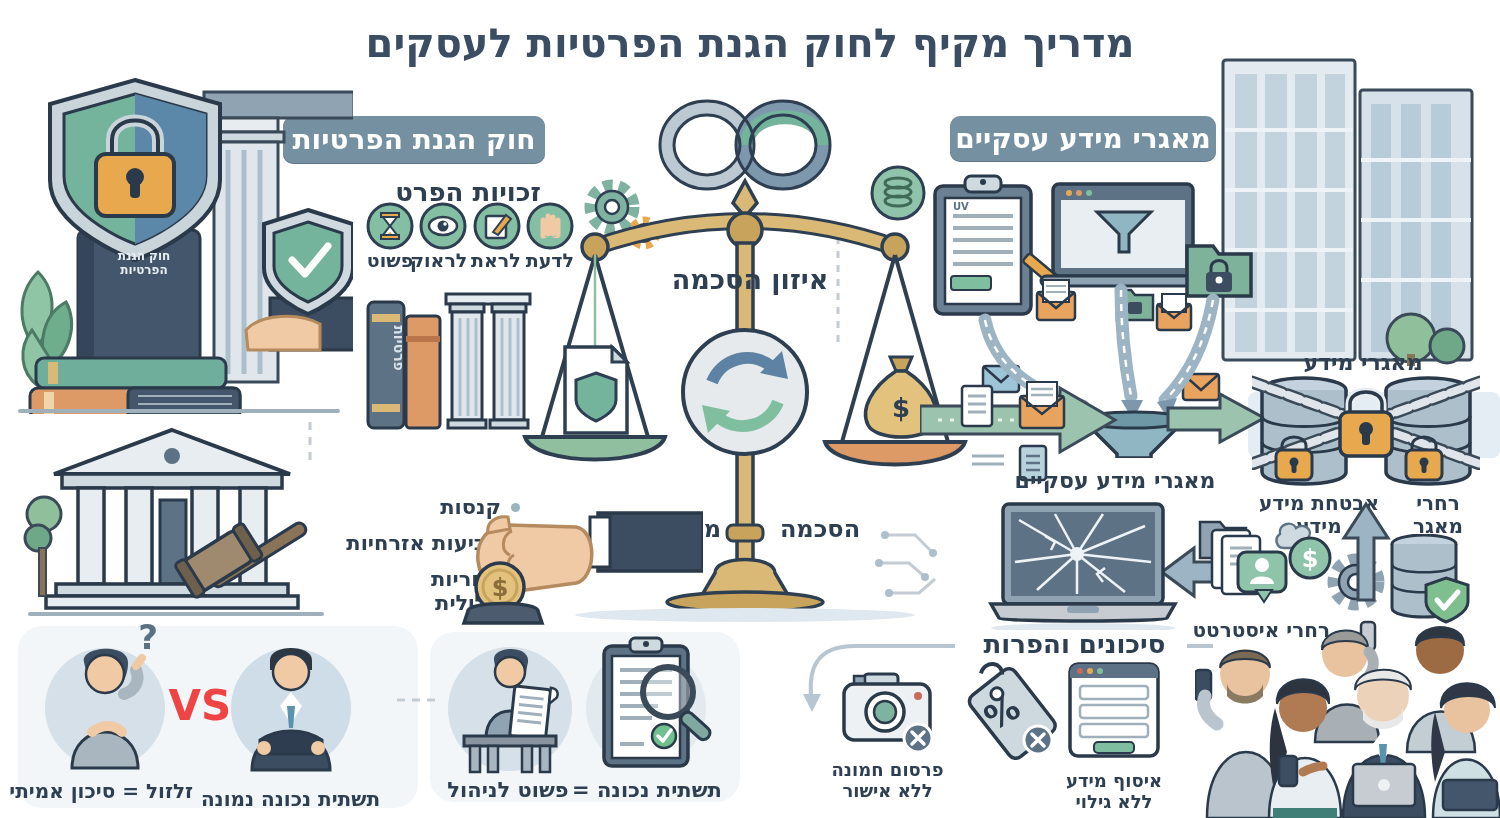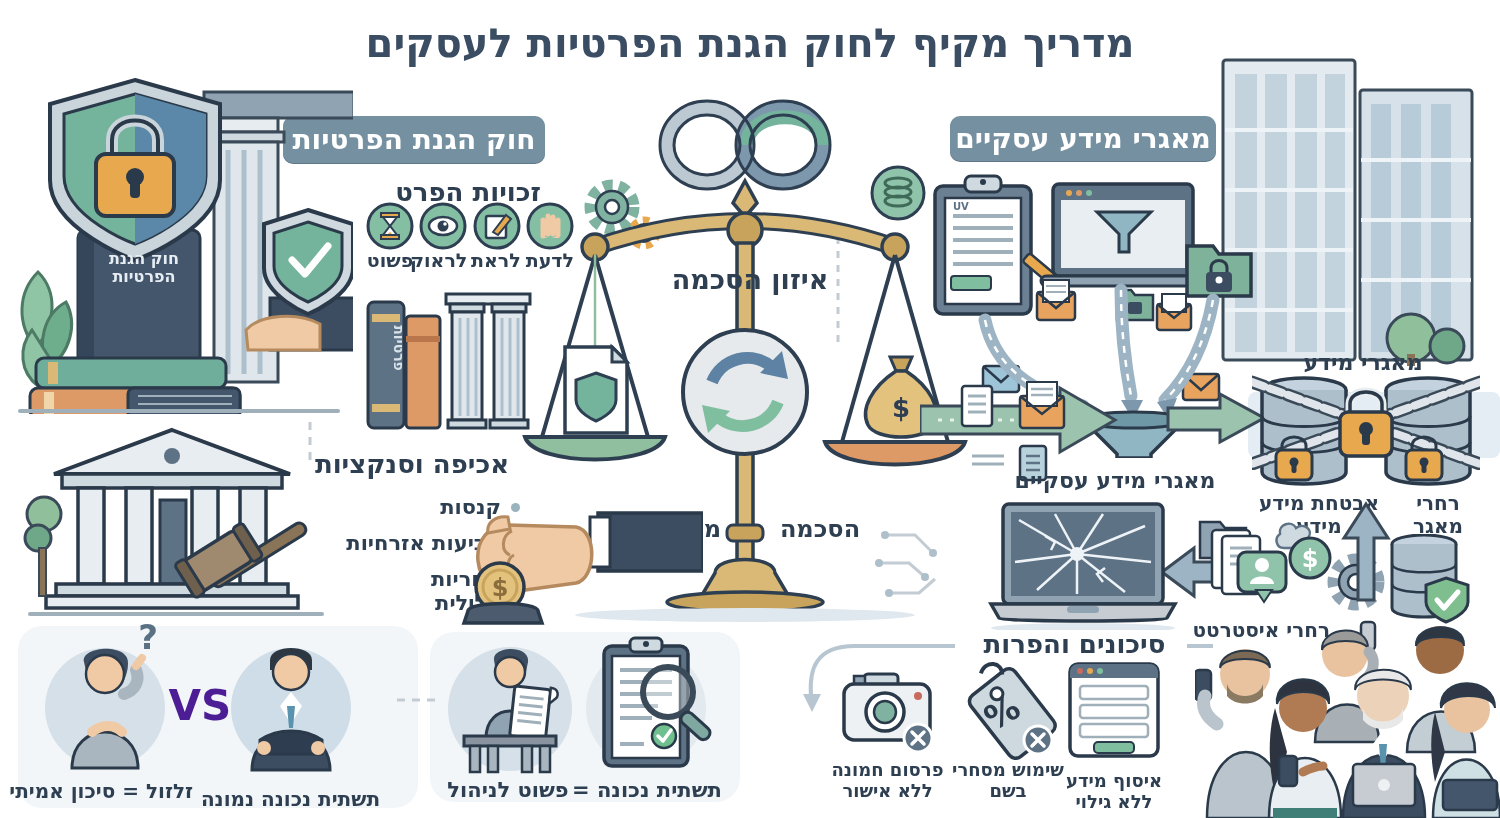--- a/index.html
+++ b/index.html
@@ -112,21 +112,21 @@
     <g>
       <rect x="262" y="236" width="86" height="52" fill="#3c4c61" stroke="#2b3a4a" stroke-width="3"></rect>
       <path d="M238 268 C252 252 290 250 312 262 L312 288 L240 288 Z" fill="#f0c9a5" stroke="#b58a5e" stroke-width="3"></path>
       <path d="M300 148 L345 162 L345 206 C345 234 300 252 300 252 C300 252 256 234 256 206 L256 162 Z" fill="#cfd9df" stroke="#2b3a4a" stroke-width="4"></path>
       <path d="M300 160 L334 171 L334 204 C334 226 300 240 300 240 C300 240 266 226 266 204 L266 171 Z" fill="#74b39c" stroke="#2b3a4a" stroke-width="3"></path>
       <path d="M284 198 L297 212 L320 184" fill="none" stroke="#ffffff" stroke-width="7" stroke-linecap="round" stroke-linejoin="round"></path>
     </g>
     <line x1="12" y1="349" x2="330" y2="349" stroke="#9fb0ba" stroke-width="4" stroke-linecap="round"></line>
   </svg>
 
-  <div class="abs txt" style="left:98px;top:250px;width:92px;font-size:16px;color:#e7eef3;">
+  <div class="abs txt" style="left:98px;top:250px;width:92px;font-size:12px;color:#e7eef3;">
     <div>חוק הגנת</div>
     <div>הפרטיות</div>
   </div>
 
   <div class="abs txt h1" style="left:388px;top:170px;width:160px;margin-top:8px;">זכויות הפרט</div>
   <div class="abs" style="left:366px;top:202px;width:208px;display:flex;direction:rtl;justify-content:space-between;">
 
     <div style="width:48px;text-align:center;">
       <svg width="48" height="48" viewBox="0 0 48 48">
         <circle cx="24" cy="24" r="22" fill="#84bfa4" stroke="#2e3f52" stroke-width="3"></circle>
@@ -268,21 +268,20 @@
     </g>
 
     <path d="M195 478 C195 460 255 460 255 478 L268 500 L182 500 Z" fill="#d9b975" stroke="#2e3f52" stroke-width="3.5"></path>
     <ellipse cx="225" cy="507" rx="78" ry="10" fill="#c8a35c" stroke="#2e3f52" stroke-width="3.5"></ellipse>
     <ellipse cx="225" cy="520" rx="170" ry="7" fill="#dfe8ee"></ellipse>
   </svg>
   <div class="abs txt h1" style="left:660px;top:264px;width:180px;font-size:27px;">איזון הסכמה</div>
   <div class="abs txt" style="left:636px;top:516px;width:96px;font-size:24px;">מודשת</div>
   <div class="abs txt" style="left:772px;top:516px;width:96px;font-size:24px;">הסכמה</div>
 
-  <div class="abs txt h1" style="left:302px;top:450px;width:220px;">אכיפה וסנקציות</div>
   <div class="abs" style="left:330px;top:495px;width:190px;">
     <div class="bullet-row" style="margin-bottom:12px;">
         <span class="dot"></span>
         <span class="txt lbl" style="font-size:21px;">קנסות</span>
       </div>
     <div class="bullet-row" style="margin-bottom:12px;">
         <span class="dot"></span>
         <span class="txt lbl" style="font-size:21px;">תביעות אזרחיות</span>
       </div>
     <div class="bullet-row">
@@ -632,40 +631,36 @@
         <rect x="12" y="43" width="68" height="13" rx="3"></rect>
         <rect x="12" y="62" width="68" height="13" rx="3"></rect>
     </g>
     <rect x="26" y="80" width="40" height="11" rx="4" fill="#7fbf9f" stroke="#2b3a4a" stroke-width="2"></rect>
   </svg>
 
   <div class="abs txt sm" style="left:825px;top:760px;width:125px;">
     <div>פרסום חמונה</div>
       <div>ללא אישור</div>
   </div>
-  <div class="abs txt sm" style="left:948px;top:760px;width:120px;">
-    <div>שימוש מסחרי</div>
-      <div>בשם</div>
-  </div>
   <div class="abs txt sm" style="left:1058px;top:771px;width:112px;">
     <div>איסוף מידע</div>
       <div>ללא גילוי</div>
   </div>
 
   <svg class="abs" style="left:44px;top:636px;" width="122" height="138" viewBox="0 0 122 138">
     <circle cx="61" cy="72" r="60" fill="#d6e0e9"></circle>
     <path d="M40 26 C36 10 86 6 84 28 C84 34 82 40 80 44 L44 44 Z" fill="#3c4c61"></path>
     <circle cx="61" cy="38" r="19" fill="#f0c9a5" stroke="#2b3a4a" stroke-width="2.5"></circle>
     <path d="M28 132 C28 84 94 84 94 132 Z" fill="#aab6bf" stroke="#2b3a4a" stroke-width="3"></path>
     <path d="M80 58 C92 54 96 44 92 34" fill="none" stroke="#aab6bf" stroke-width="12" stroke-linecap="round"></path>
     <path d="M92 30 L98 22" stroke="#f0c9a5" stroke-width="8" stroke-linecap="round"></path>
     <path d="M48 96 C58 88 70 88 78 96" fill="none" stroke="#f0c9a5" stroke-width="10" stroke-linecap="round"></path>
   </svg>
   <div class="abs txt" style="left:128px;top:618px;width:40px;font-size:34px;color:#5a7184;">?</div>
-  <div class="abs txt" style="left:168px;top:682px;width:64px;font-size:42px;color:#4c1d95;direction:ltr;">VS</div>
+  <div class="abs txt" style="left:168px;top:682px;width:64px;font-size:42px;color:#ef4444;direction:ltr;">VS</div>
   <svg class="abs" style="left:230px;top:636px;" width="122" height="138" viewBox="0 0 122 138">
     <circle cx="61" cy="72" r="60" fill="#cfdde8"></circle>
     <path d="M40 24 C40 8 82 8 82 24 L82 34 L40 34 Z" fill="#2d3742"></path>
     <circle cx="61" cy="36" r="18" fill="#f0c9a5" stroke="#2b3a4a" stroke-width="2.5"></circle>
     <path d="M22 134 C22 84 100 84 100 134 Z" fill="#3c4c61" stroke="#2b3a4a" stroke-width="3"></path>
     <polygon points="61,56 50,70 61,88 72,70" fill="#ffffff"></polygon>
     <polygon points="57,70 65,70 63,92 59,92" fill="#5a93ad"></polygon>
     <path d="M30 104 C48 92 74 92 92 104 L92 118 L30 118 Z" fill="#2f3d50" stroke="#2b3a4a" stroke-width="3"></path>
     <circle cx="34" cy="112" r="7" fill="#f0c9a5"></circle>
       <circle cx="88" cy="112" r="7" fill="#f0c9a5"></circle>

